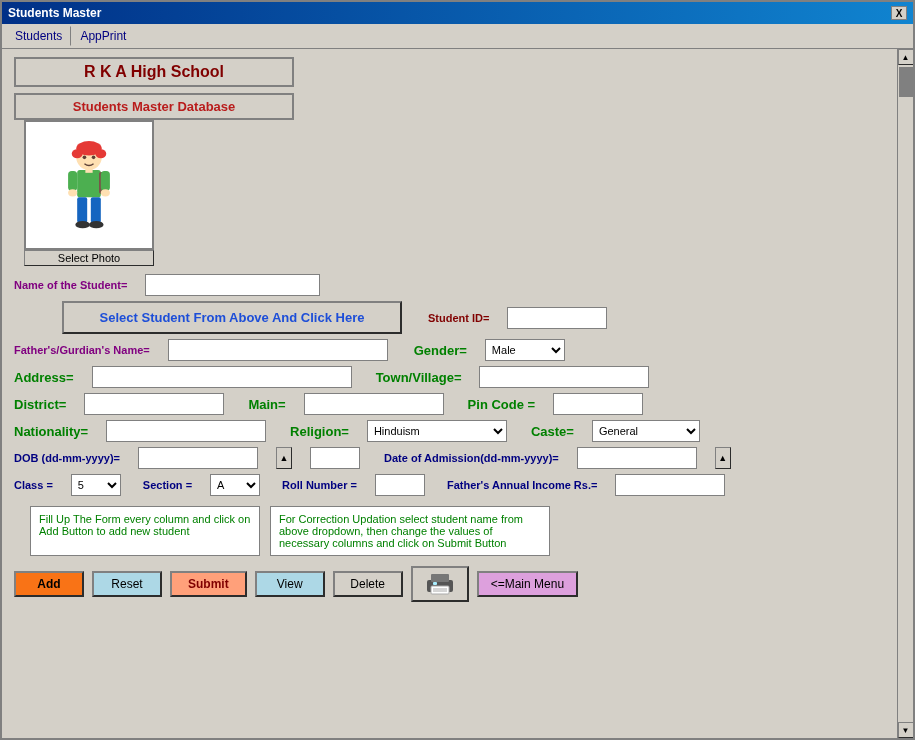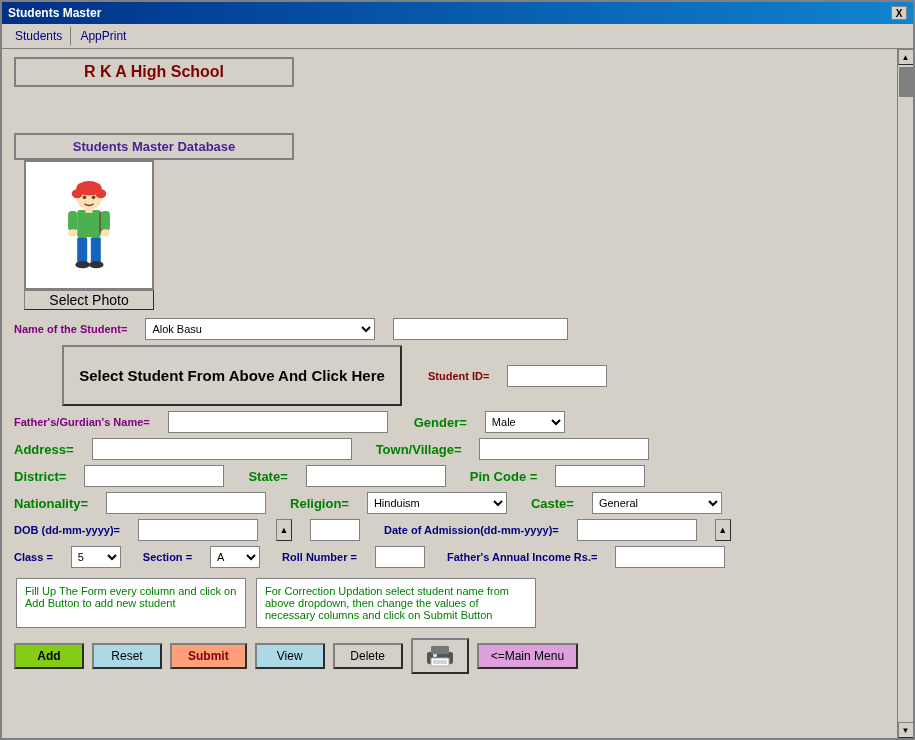--- a/index.html
+++ b/index.html
@@ -91,24 +91,23 @@
       color: #800000;
       text-align: center;
       min-width: 280px;
     }
     .db-title-box {
       border: 2px solid #808080;
       background: #d4d0c8;
       padding: 4px 12px;
       font-size: 13px;
       font-weight: bold;
-      color: #4c1d95;
+      color: #b91c1c;
       text-align: center;
       min-width: 280px;
-      margin-top: 40px;
     }
     .photo-box {
       border: 2px solid #808080;
       background: white;
       width: 130px;
       height: 130px;
       display: flex;
       flex-direction: column;
       align-items: center;
       justify-content: flex-end;
@@ -118,21 +117,21 @@
     .photo-student {
       width: 100%;
       height: 115px;
       display: flex;
       align-items: center;
       justify-content: center;
     }
     .select-photo-btn {
       background: #d4d0c8;
       border: 1px outset #808080;
-      font-size: 14px;
+      font-size: 11px;
       padding: 1px 6px;
       cursor: pointer;
       width: 100%;
       text-align: center;
     }
     .form-row {
       display: flex;
       align-items: center;
       margin-bottom: 5px;
       gap: 18px;
@@ -165,24 +164,24 @@
     select {
       border: 1px solid #808080;
       background: white;
       padding: 1px 2px;
       font-size: 11px;
       height: 22px;
     }
     .select-student-btn {
       background: #d4d0c8;
       border: 2px outset #808080;
-      color: #000000;
-      font-size: 15px;
-      font-weight: bold;
-      padding: 20px 12px;
+      color: #1d4ed8;
+      font-size: 13px;
+      font-weight: bold;
+      padding: 7px 12px;
       cursor: pointer;
       min-width: 340px;
     }
     .student-id-label {
       color: #800000;
       font-weight: bold;
       font-size: 11px;
       white-space: nowrap;
     }
     .spin-btn {
@@ -192,39 +191,39 @@
       height: 22px;
       cursor: pointer;
       font-size: 9px;
       display: flex;
       align-items: center;
       justify-content: center;
     }
     .bottom-notes {
       display: flex;
       gap: 10px;
-      margin: 10px 2px;
+      margin: 10px 16px;
     }
     .note-box {
       border: 1px solid #808080;
       padding: 6px 8px;
       font-size: 11px;
       color: #008000;
       background: white;
       width: 230px;
       min-height: 50px;
     }
     .buttons-row {
       display: flex;
       align-items: center;
       gap: 8px;
       margin-top: 8px;
     }
     .btn-add {
-      background: #84cc16;
+      background: #f97316;
       border: 2px outset #808080;
       padding: 4px 20px;
       font-size: 12px;
       font-weight: bold;
       cursor: pointer;
       min-width: 70px;
     }
     .btn-reset {
       background: #add8e6;
       border: 2px outset #808080;
@@ -375,23 +374,20 @@
                   <ellipse cx="43" cy="92" rx="8" ry="4" fill="#333"></ellipse>
                 </svg>
               </div>
             </div>
             <button class="select-photo-btn">Select Photo</button>
           </div>
         </div>
 
         <div class="form-row">
           <span class="label-purple">Name of the Student=</span>
-          <select style="width:230px;">
-            <option>Alok Basu</option>
-          </select>
           <input type="text" style="width: 175px;">
         </div>
 
         <div class="form-row">
           <div style="width:30px;"></div>
           <button class="select-student-btn">Select Student From Above And Click Here</button>
           <span class="student-id-label" style="margin-left:8px;">Student ID=</span>
           <input type="text" style="width: 100px;">
         </div>
 
@@ -408,39 +404,39 @@
         <div class="form-row">
           <span class="label-green">Address=</span>
           <input type="text" style="width: 260px;">
           <span class="label-green" style="margin-left:6px;">Town/Village=</span>
           <input type="text" style="width: 170px;">
         </div>
 
         <div class="form-row">
           <span class="label-green">District=</span>
           <input type="text" style="width: 140px;">
-          <span class="label-green" style="margin-left:6px;">State=</span>
+          <span class="label-green" style="margin-left:6px;">Main=</span>
           <input type="text" style="width: 140px;">
           <span class="label-green" style="margin-left:6px;">Pin Code =</span>
           <input type="text" style="width: 90px;">
         </div>
 
 
         <div class="form-row">
           <span class="label-green">Nationality=</span>
           <input type="text" style="width: 160px;">
           <span class="label-green" style="margin-left:6px;">Religion=</span>
           <select style="width:140px;">
             <option>Hinduism</option>
             <option>Islam</option>
             <option>Christianity</option>
             <option>Sikhism</option>
           </select>
           <span class="label-green" style="margin-left:6px;">Caste=</span>
-          <select style="width:130px;">
+          <select style="width:108px;">
             <option>General</option>
             <option>OBC</option>
             <option>SC</option>
             <option>ST</option>
           </select>
         </div>
 
         <div class="form-row">
           <span class="label">DOB (dd-mm-yyyy)=</span>
           <input type="text" style="width: 120px;">

